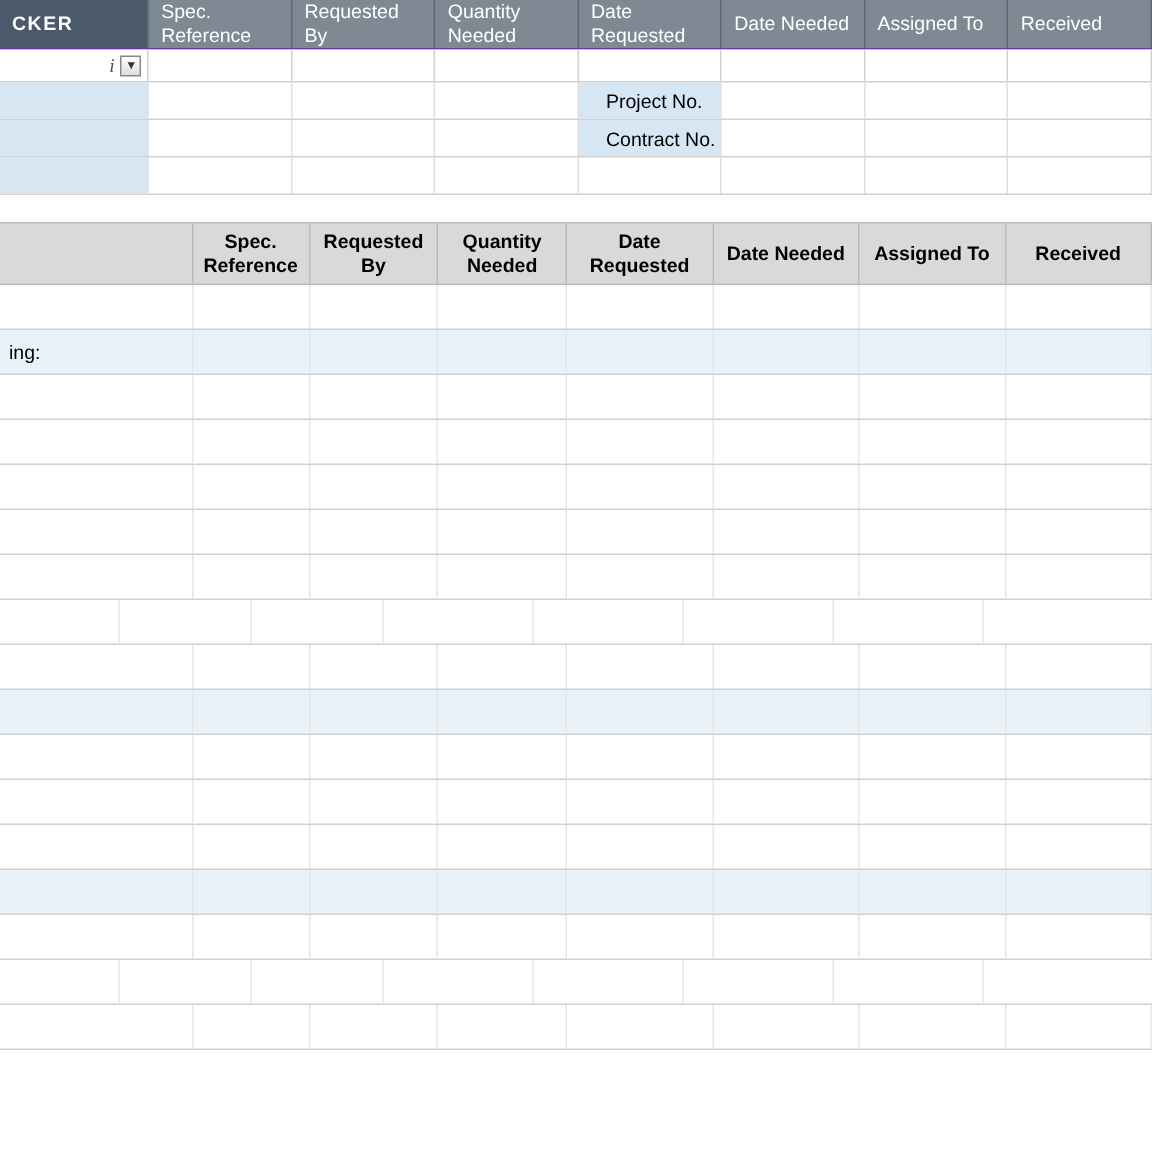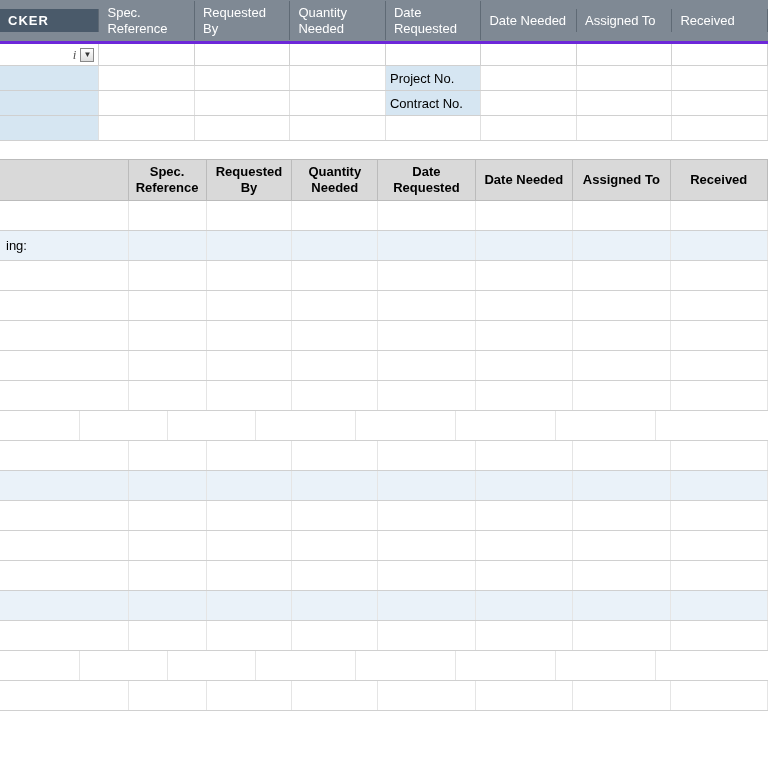--- a/index.html
+++ b/index.html
@@ -6,24 +6,23 @@
   body {
     font-family: Arial, Helvetica, sans-serif;
     font-size: 13px;
     background: #fff;
     width: 768px;
     height: 768px;
     overflow: hidden;
   }
   .top-header-row {
     display: flex;
-    height: 44px;
+    height: 33px;
     background: #7f8994;
-    border-bottom: 3px solid #6d28d9;
-    align-items: center;
+    border-bottom: 1px solid #6d28d9;
   }
   .top-header-row .cell {
     color: #fff;
     font-size: 13px;
     font-weight: 400;
     padding: 4px 8px;
     border-right: 1px solid #5f6a75;
     display: flex;
     align-items: center;
     line-height: 1.2;
@@ -59,21 +58,21 @@
   }
   .dropdown-btn::after { content:"▼"; }
 
   .data-row {
     display: flex;
     height: 25px;
     border-bottom: 1px solid #d0d0d0;
   }
   .data-row .cell {
     border-right: 1px solid #e0e0e0;
-    padding: 4px 4px;
+    padding: 4px 18px;
     font-size: 13px;
     color: #000;
     display: flex;
     align-items: center;
     overflow: hidden;
     white-space: nowrap;
   }
 
   .highlight-blue { background: #d6e6f2; }
   .highlight-pale { background: #eaf2f9; }

